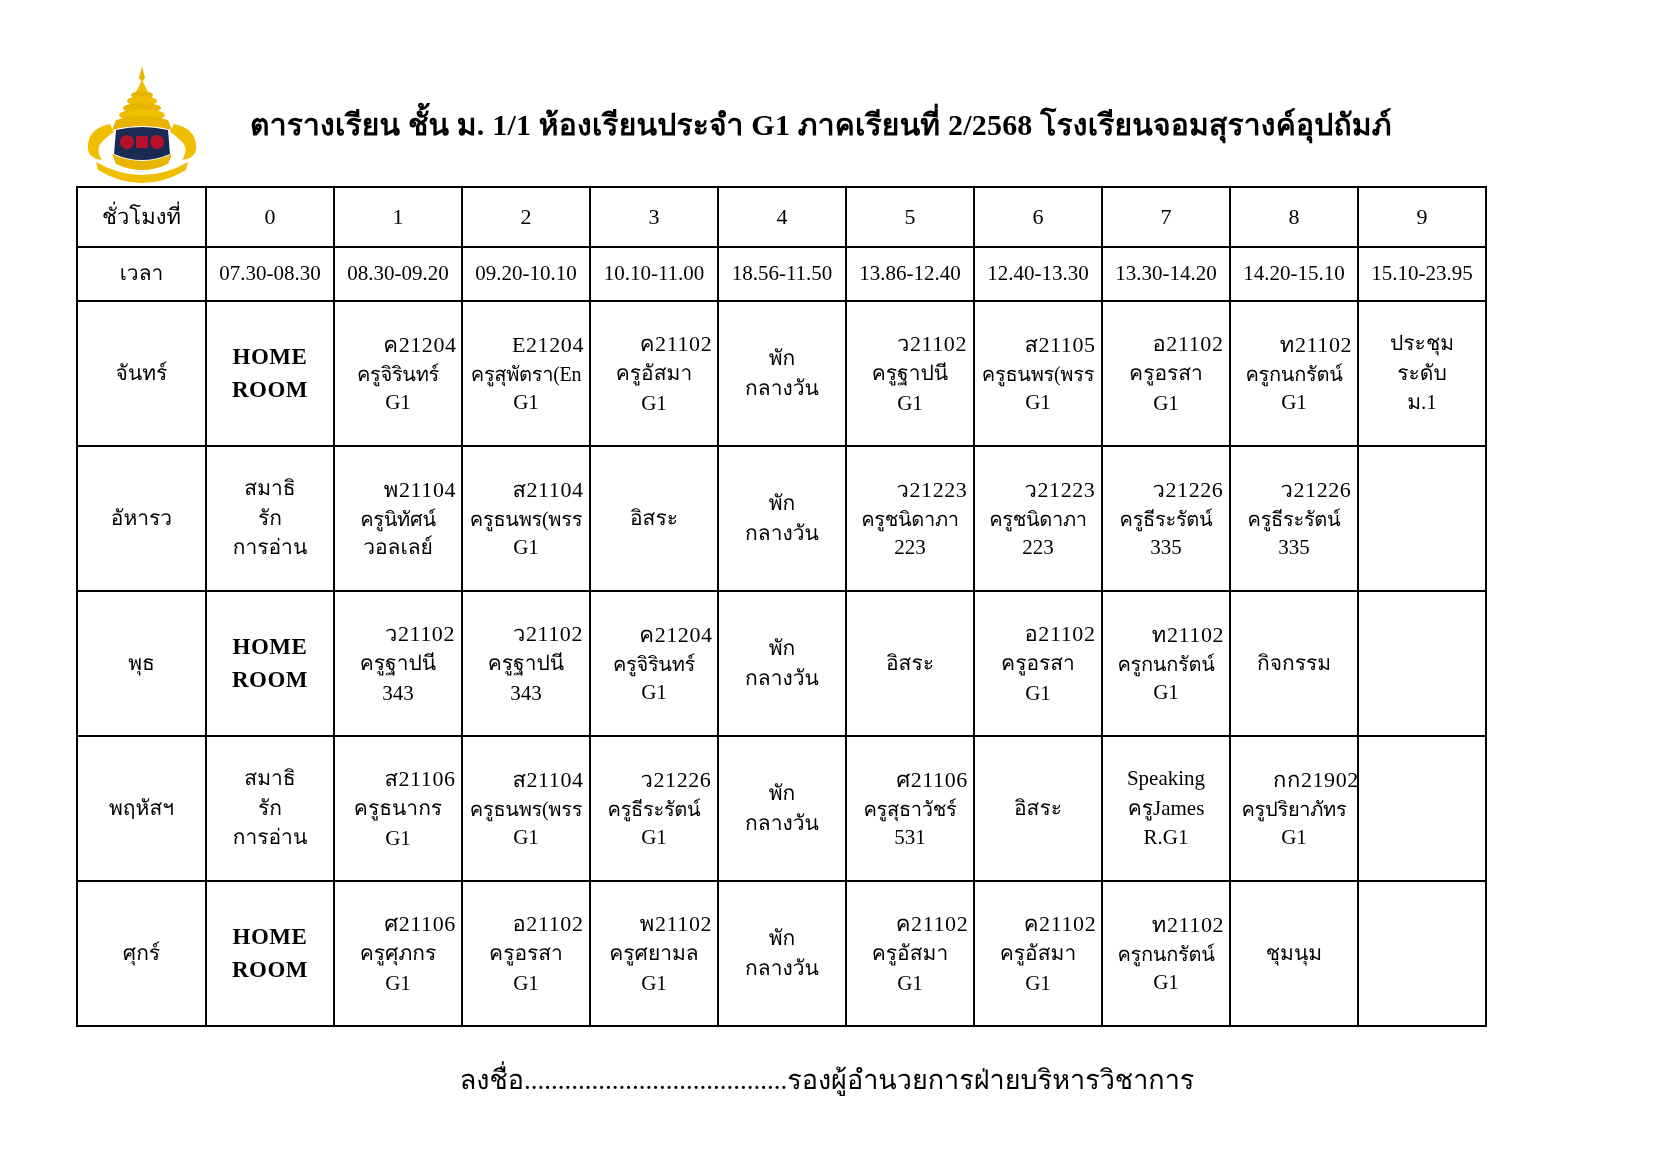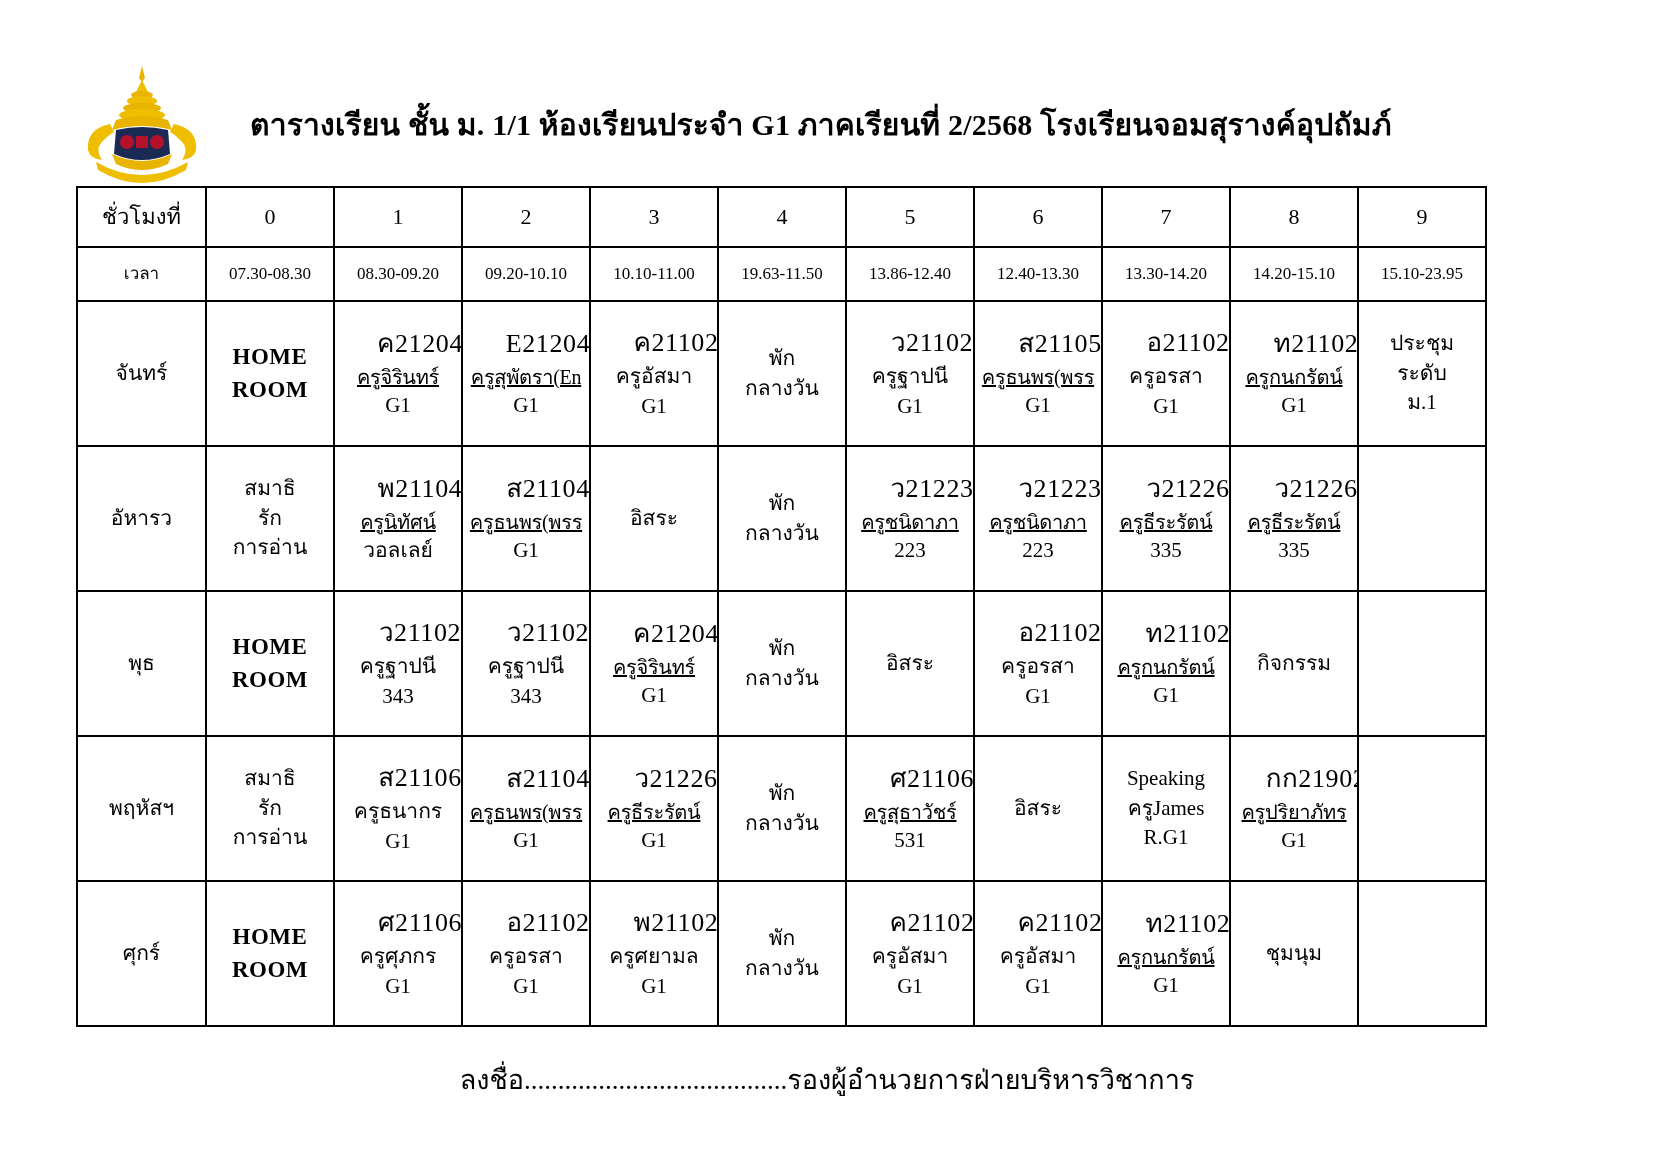--- a/index.html
+++ b/index.html
@@ -68,21 +68,21 @@
     font-weight: 400;
     padding: 0;
     font-size: 21px;
     line-height: 1.30;
     overflow: hidden;
   }
   col.c-day    { width: 129px; }
   col.c-slot   { width: 128px; }
 
   tr.row-num td   { height: 58px; font-size: 22px; margin-top: 31px; }
-  tr.row-time td  { height: 52px; font-size: 17px; }
+  tr.row-time td  { height: 52px; font-size: 21px; }
   tr.row-day  td  { height: 143px; }
 
   .hdr-label {
     font-size: 23px;
   }
   .day-name {
     font-size: 27px;
     font-weight: 700;
   }
   .cell-lines {
@@ -90,23 +90,22 @@
     flex-direction: column;
     justify-content: center;
     align-items: center;
     height: 100%;
     line-height: 1.42;
   }
   .cell-lines span { display: block; white-space: nowrap; }
   .cell-lines span.squeeze {
     font-size: 20px;
     letter-spacing: -0.3px;
-    text-decoration: underline;
-  }
-  .code { font-size: 26px; letter-spacing: 0.6px; margin-left: 44px; }
+  }
+  .code { font-size: 22px; letter-spacing: 0.6px; margin-left: 44px; }
   .homeroom { font-size: 23px; letter-spacing: 0.5px; font-weight: bold; }
 
   
   .footer {
     position: absolute;
     left: 0;
     top: 1058px;
     width: 1654px;
     text-align: center;
     font-size: 27px;
@@ -175,21 +174,21 @@
           <td>7</td>
           <td>8</td>
           <td>9</td>
         </tr>
         <tr class="row-time">
           <td class="hdr-label">เวลา</td>
           <td>07.30-08.30</td>
           <td>08.30-09.20</td>
           <td>09.20-10.10</td>
           <td>10.10-11.00</td>
-          <td>19.63-11.50</td>
+          <td>18.56-11.50</td>
           <td>13.86-12.40</td>
           <td>12.40-13.30</td>
           <td>13.30-14.20</td>
           <td>14.20-15.10</td>
           <td>15.10-23.95</td>
         </tr>
         <tr class="row-day">
           <td class="day-name">จันทร์</td>
           <td>
             <div class="cell-lines">

